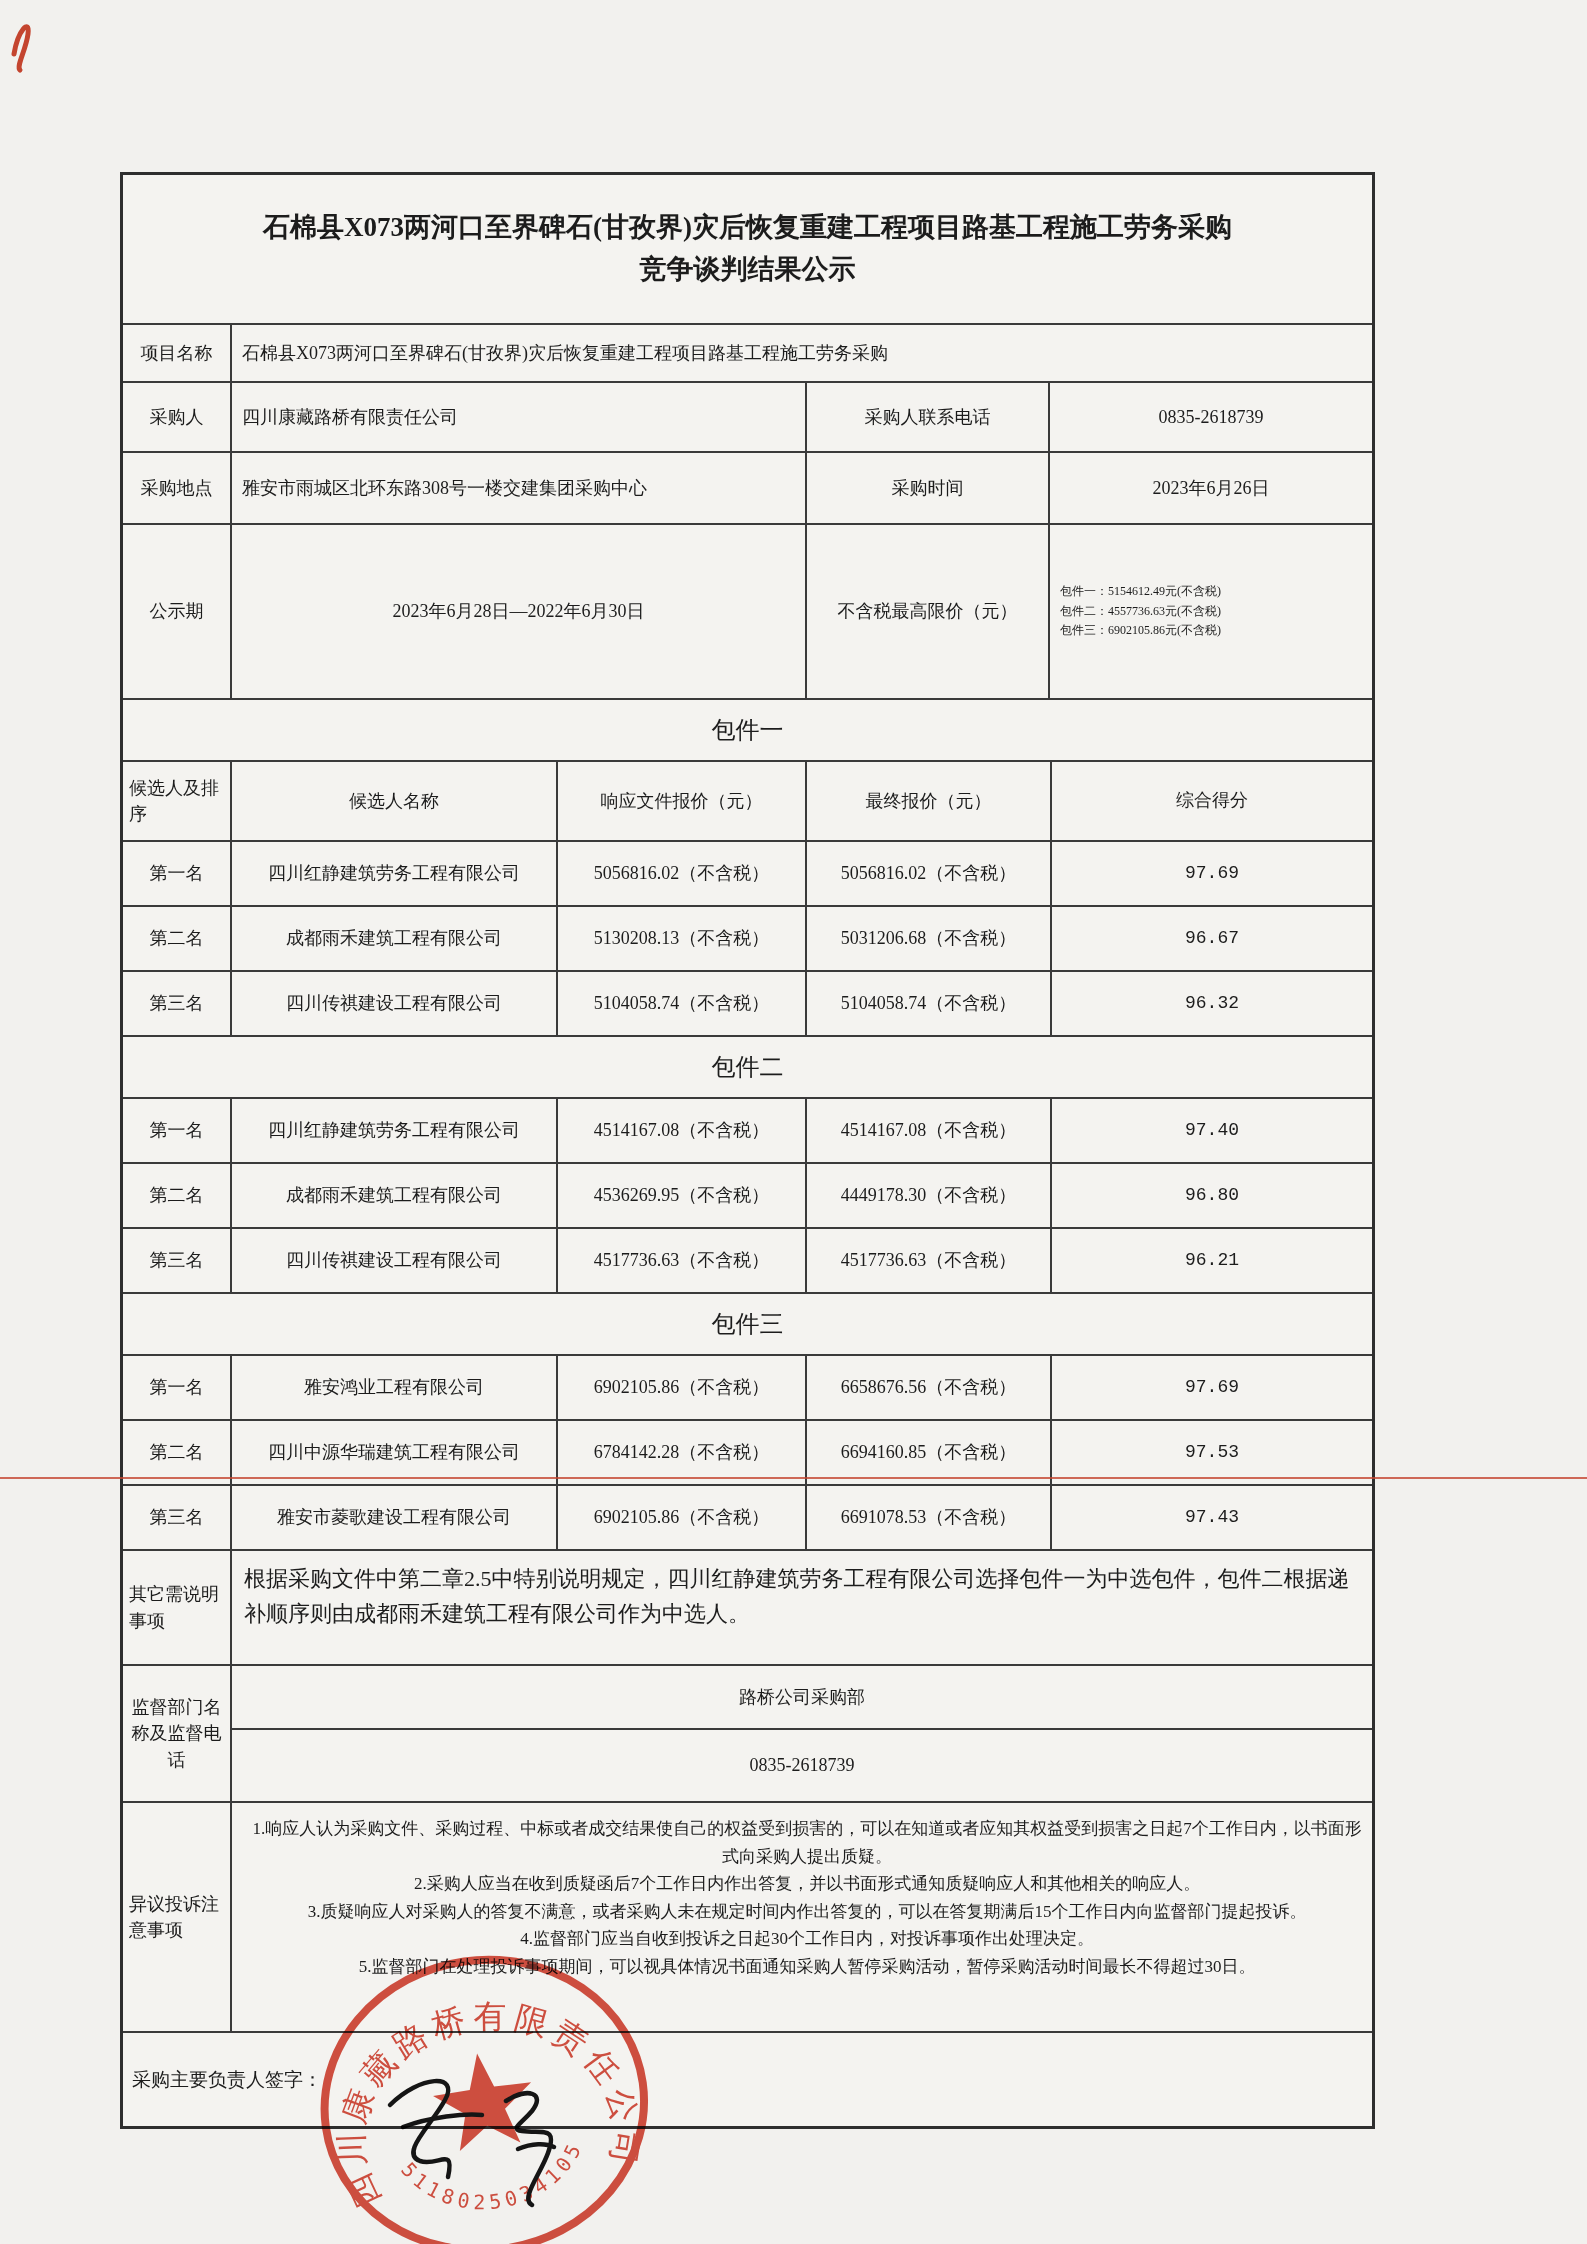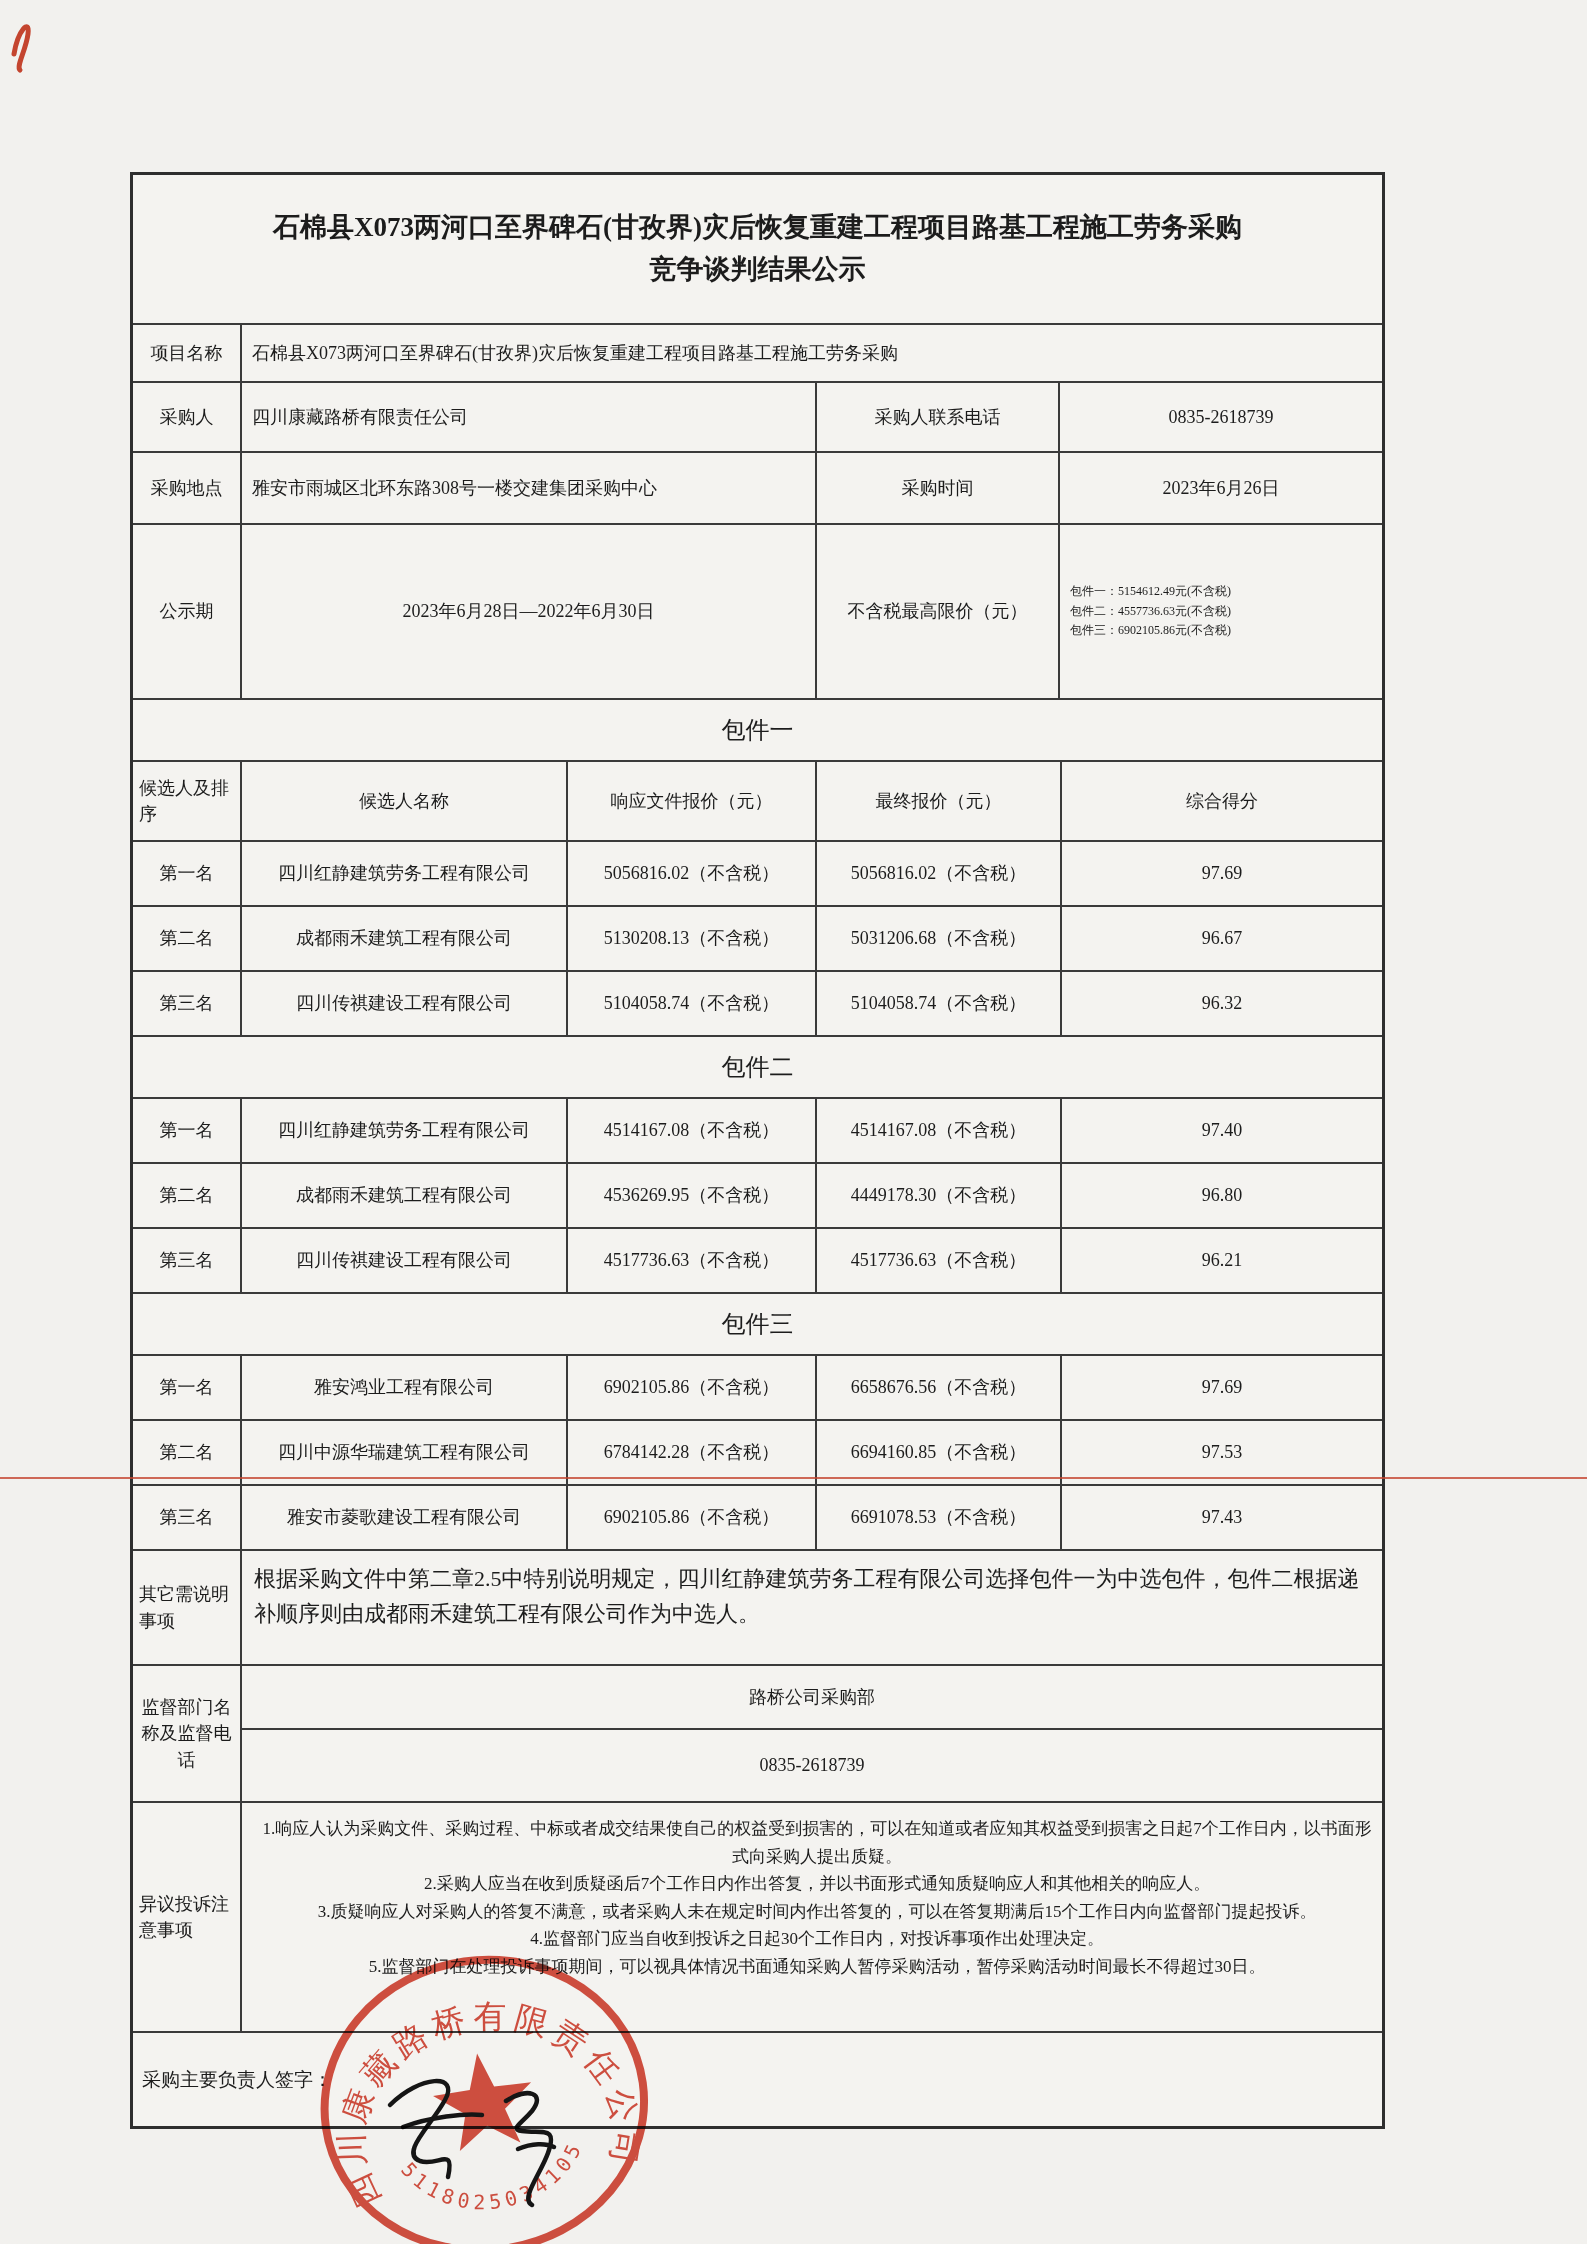--- a/index.html
+++ b/index.html
@@ -5,21 +5,21 @@
   html,body{margin:0;padding:0;background:#e8e6e3;}
   .sheet{
     position:relative;
     width:1587px;height:2244px;
     background:#f2f1ee;
     font-family:"Liberation Serif","DejaVu Serif",serif;
     color:#1c1c1c;
     overflow:hidden;
   }
   .doc{
-    position:absolute;left:130px;top:172px;width:1255px;
+    position:absolute;left:120px;top:172px;width:1255px;
     border:3px solid #2e2e2e;
     box-sizing:border-box;
     background:#f4f3f0;
   }
   .row{display:flex;box-sizing:border-box;border-top:2px solid #3a3a3a;}
   .row:first-child{border-top:none;}
   .cell{
     box-sizing:border-box;
     display:flex;align-items:center;justify-content:center;
     text-align:center;
@@ -31,21 +31,21 @@
   .cell:first-child{border-left:none;}
   
   .c-label{width:107px;flex:none;}
   .c-val{width:575px;flex:none;}
   .c-lab2{width:243px;flex:none;}
   .c-val2{flex:1;}
   .c-rank{width:107px;flex:none;}
   .c-name{width:326px;flex:none;}
   .c-bid{width:249px;flex:none;}
   .c-final{width:245px;flex:none;font-family:Liberation Serif, serif;}
-  .c-score{flex:1;}
+  .c-score{flex:1;font-family:Liberation Mono, monospace;}
   .left{justify-content:flex-start;text-align:left;}
   
   .titleblock{
     height:148px;display:flex;flex-direction:column;align-items:center;justify-content:center;
     font-weight:bold;font-size:27px;line-height:1.55;text-align:center;padding:0 40px;
   }
   .h-58{height:58px}.h-70{height:70px}.h-72{height:72px}.h-175{height:175px}
   .h-62{height:62px}.h-80{height:80px}.h-65{height:65px}
   .h-115{height:115px}.h-230{height:230px}.h-95{height:95px}
   .band{justify-content:center;font-size:24px;}

